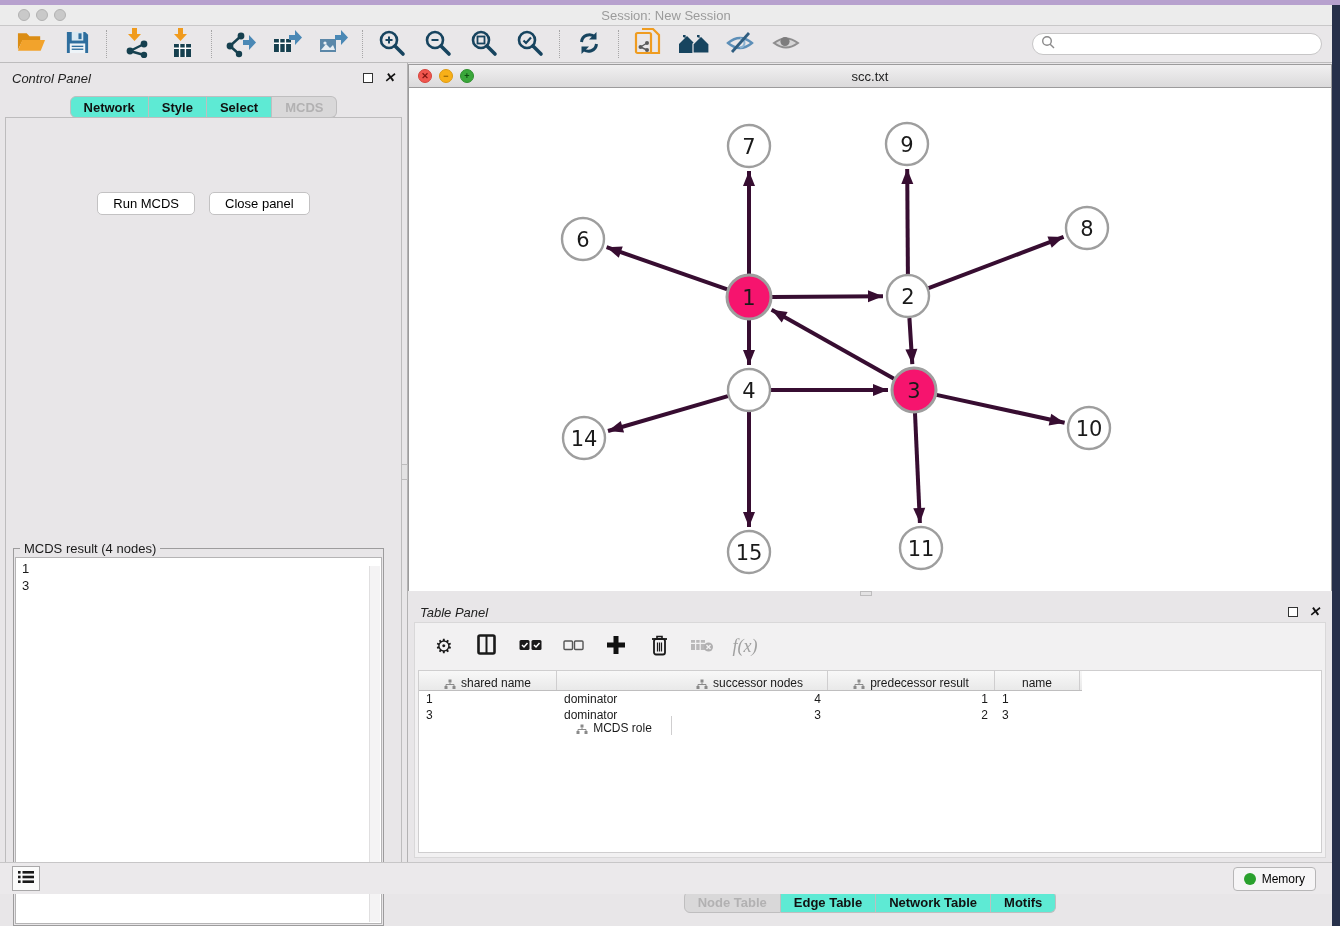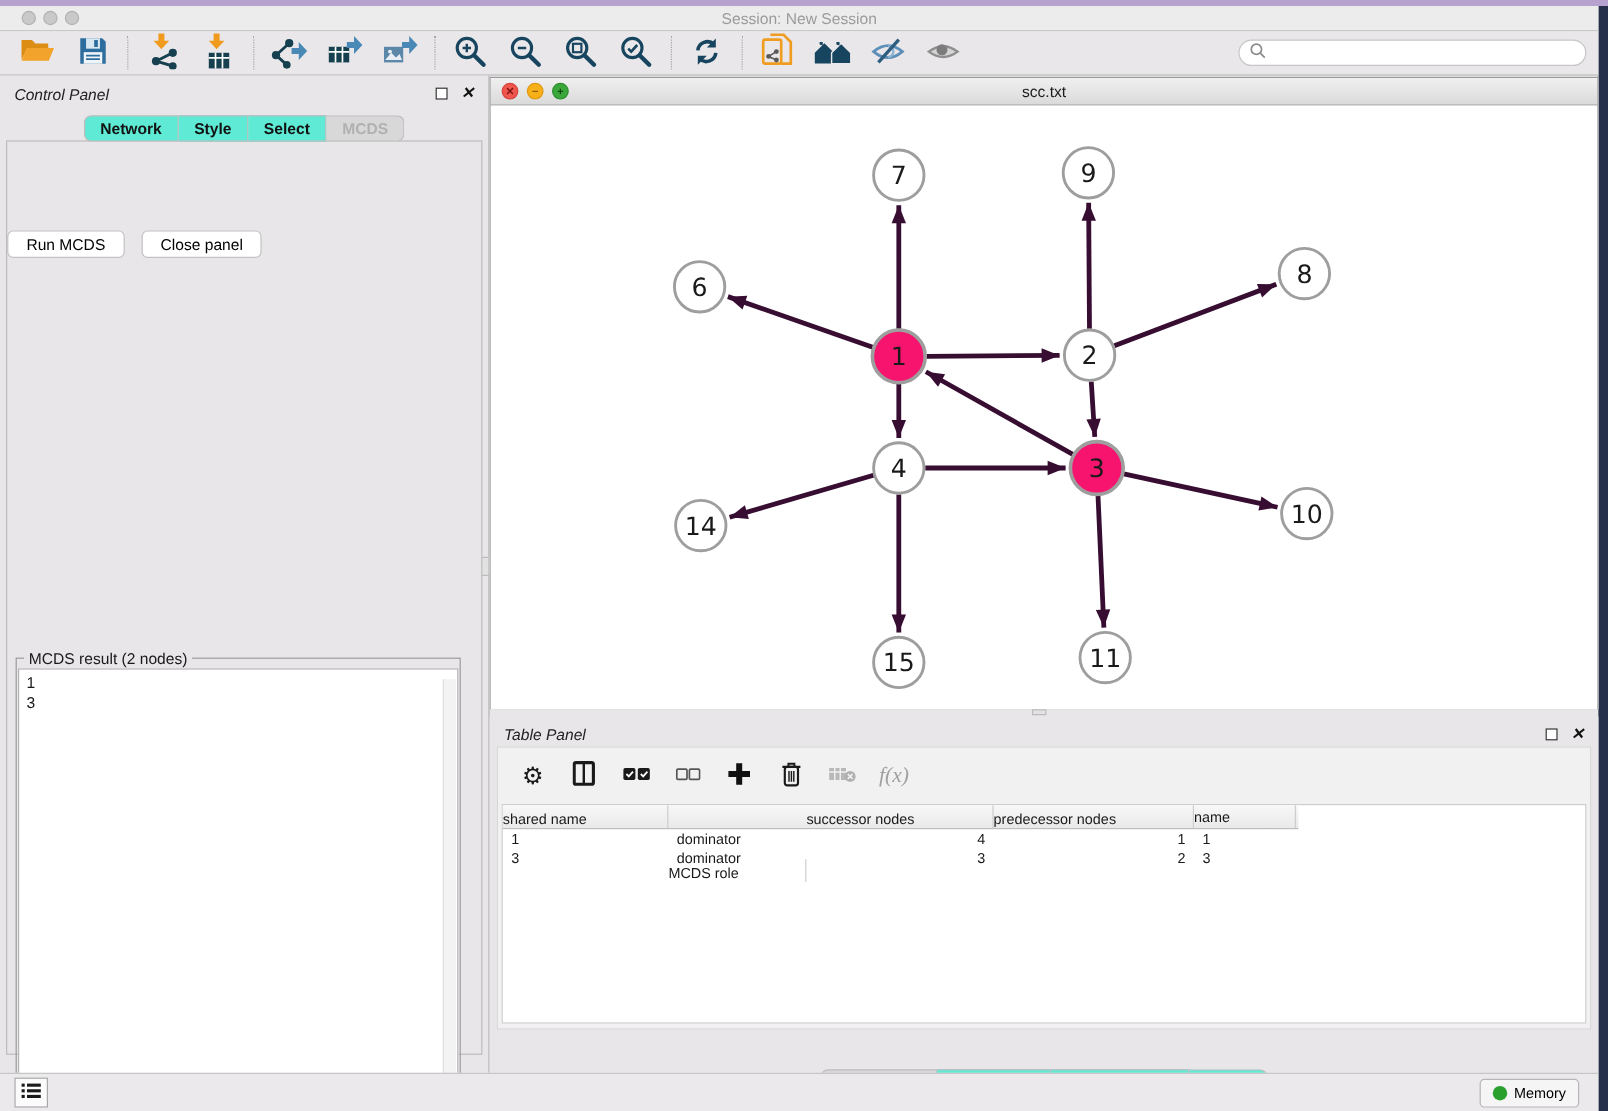--- a/index.html
+++ b/index.html
@@ -45,21 +45,21 @@
   .seg:first-child { border-left:1px solid #bfbebf; border-radius:6px 0 0 6px; }
   .seg:last-child { border-radius:0 6px 6px 0; }
   .seg.sel { background:#d9d8d9; color:#b2b1b2; }
 
   #cp-tabs { position:absolute; left:0; right:0; top:33px; display:flex; justify-content:center; z-index:2; }
   #cp-box { position:absolute; left:5px; top:54px; width:397px; height:762px; border:1px solid #bdbcbd; background:#e8e6e8; }
   #opt-label { position:absolute; left:0; right:0; top:20px; text-align:center; font-size:13px; }
   #criterion { position:absolute; left:44px; top:41px; width:309px; height:23px; background:#fff; border:1px solid #bbbabb;
     border-radius:5px; display:flex; align-items:center; font-size:13px; padding:0 8px 0 12px; }
   #criterion .stepper { margin-left:auto; }
-  #cp-buttons { position:absolute; left:0; right:0; top:74px; display:flex; gap:14px; }
+  #cp-buttons { position:absolute; left:0; right:0; top:74px; display:flex; justify-content:center; gap:14px; }
   .mac-btn { background:#fff; border:1px solid #c3c2c3; border-radius:5px; font-size:13px;
     font-family:"Liberation Sans",sans-serif; padding:3px 15px; height:23px; }
 
   #mcds-result { position:absolute; left:7px; top:430px; width:371px; height:378px; border:1px solid #9d9c9d; }
   #mcds-legend { position:absolute; left:6px; top:-8px; background:#e8e6e8; padding:0 4px; font-size:13px; }
   #mcds-inner { position:absolute; left:1px; top:8px; right:1px; bottom:1px; background:#fff; border:1px solid #b5b4b5;
     font-size:13px; padding:2px 6px; line-height:17px; }
   #mcds-scroll { position:absolute; right:1px; top:8px; width:11px; bottom:1px; background:#f4f3f4; border-left:1px solid #e0dfe0; }
 
   
@@ -82,28 +82,28 @@
 
   
   #table-panel { left:408px; top:597px; width:924px; height:297px; background:#e8e6e8; }
   #tp-content { position:absolute; left:6px; top:25px; width:912px; height:236px; background:#f2f1f2; border:1px solid #d9d8d9; }
   #tp-toolbar { display:flex; align-items:center; gap:9px; padding:8px 0 6px 12px; height:44px; }
   .tpb { background:none; border:none; width:34px; height:32px; display:flex; align-items:center; justify-content:center; }
   .gear-glyph { font-size:20px; color:#1a1a1a; font-family:"DejaVu Sans",sans-serif; }
   .fx-label { font-family:Liberation Serif, serif; font-style:italic; font-size:18px; color:#a0a0a0; }
   #tbl-region { position:absolute; left:3px; top:47px; width:904px; height:183px; background:#fff; border:1px solid #cfcecf; }
   #tbl-head { display:flex; height:20px; background:linear-gradient(#f8f8f8,#e9e9e9); border-bottom:1px solid #bfbebf; width:663px; }
-  .th { display:flex; align-items:flex-start; justify-content:center; gap:5px; font-size:12px; color:#1a1a1a;
-    border-right:1px solid #cfcecf; height:100%; overflow:hidden; white-space:nowrap;flex-direction:column; }
+  .th { display:flex; align-items:flex-end; justify-content:center; gap:5px; font-size:12px; color:#1a1a1a;
+    border-right:1px solid #cfcecf; height:100%; overflow:hidden; white-space:nowrap; }
   .tr { display:flex; height:16px; align-items:center; font-size:12px; }
   .td { padding:0 7px; overflow:hidden; white-space:nowrap; }
   #bt-tabs { position:absolute; left:0; right:0; top:268px; display:flex; justify-content:center; }
 
   
-  #status-bar { left:0; top:894px; width:1332px; height:32px; background:#ebe9eb; border-top:1px solid #c7c6c7; }
+  #status-bar { left:0; top:862px; width:1332px; height:32px; background:#ebe9eb; border-top:1px solid #c7c6c7; }
   #list-btn { position:absolute; left:12px; top:3px; width:28px; height:25px; background:#fbfbfb; border:1px solid #a9a8a9;
     display:flex; align-items:center; justify-content:center; }
   #memory-btn { position:absolute; right:16px; top:4px; height:24px; background:#f6f5f6; border:1px solid #b7b6b7;
     border-radius:4px; display:flex; align-items:center; gap:6px; padding:0 10px; font-size:12px; }
   .mem-dot { width:12px; height:12px; border-radius:50%; }
 </style>
 </head>
 <body>
 
 <div class="abs" id="desktop-top"></div>
@@ -275,21 +275,21 @@
       <div class="seg">Style</div>
       <div class="seg">Select</div>
       <div class="seg sel">MCDS</div>
     </div>
   <div id="cp-box">
     <div id="cp-buttons">
       <button class="mac-btn">Run MCDS</button>
       <button class="mac-btn">Close panel</button>
     </div>
     <div id="mcds-result">
-      <div id="mcds-legend">MCDS result (2 nodes)</div>
+      <div id="mcds-legend">MCDS result (4 nodes)</div>
       <div id="mcds-inner">
         <div id="result-lines">
             <div>1</div>
             <div>3</div>
           </div>
         <div id="mcds-scroll"></div>
       </div>
     </div>
   </div>
 </div>
@@ -465,21 +465,21 @@
             </svg>
             <span>successor nodes</span>
           </div>
           <div class="th" style="width: 167px;">
             <svg width="12" height="11" viewBox="0 0 12 11">
               <rect x="4.5" y="0.5" width="3" height="3" fill="#8a8a8a"></rect>
               <rect x="0.5" y="7" width="3" height="3" fill="#8a8a8a"></rect>
               <rect x="8.5" y="7" width="3" height="3" fill="#8a8a8a"></rect>
               <path d="M6 3.5v2M2 7V5.5h8V7" stroke="#8a8a8a" fill="none"></path>
             </svg>
-            <span>predecessor nodes</span>
+            <span>predecessor result</span>
           </div>
           <div class="th" style="width: 85px;">
             <span>name</span>
           </div>
         </div>
       <div id="tbl-body">
           <div class="tr">
             <div class="td" style="width: 138px; text-align: left;">1</div>
             <div class="td" style="width: 115px; text-align: left;">dominator</div>
             <div class="td" style="width: 156px; text-align: right;">4</div>

